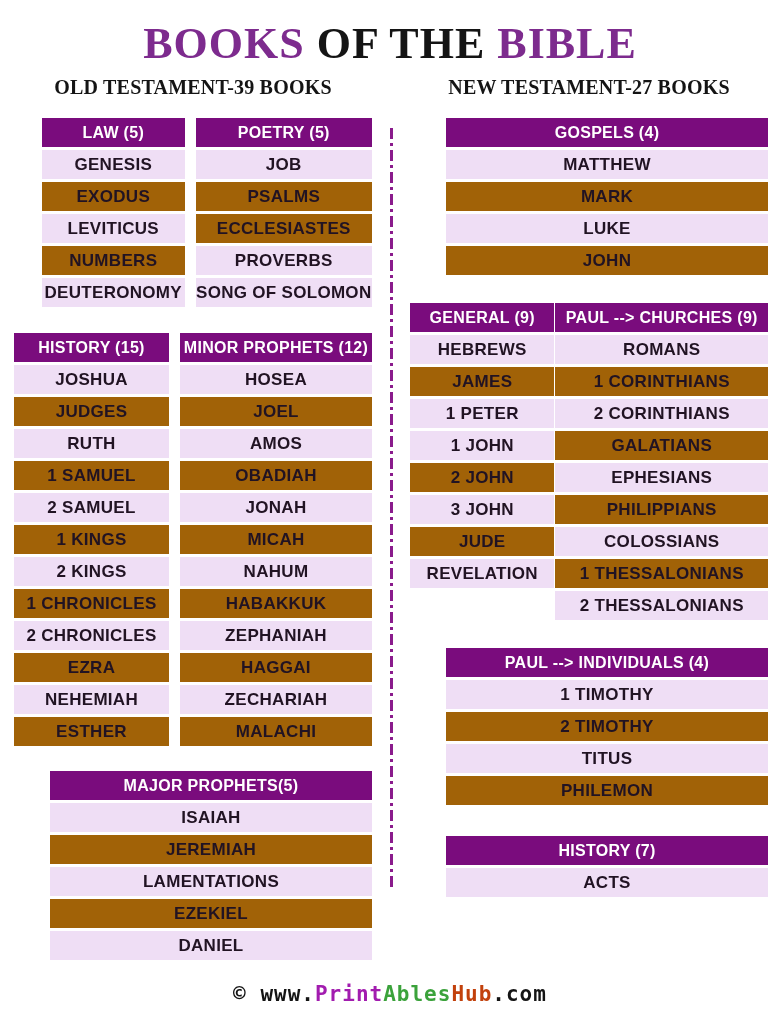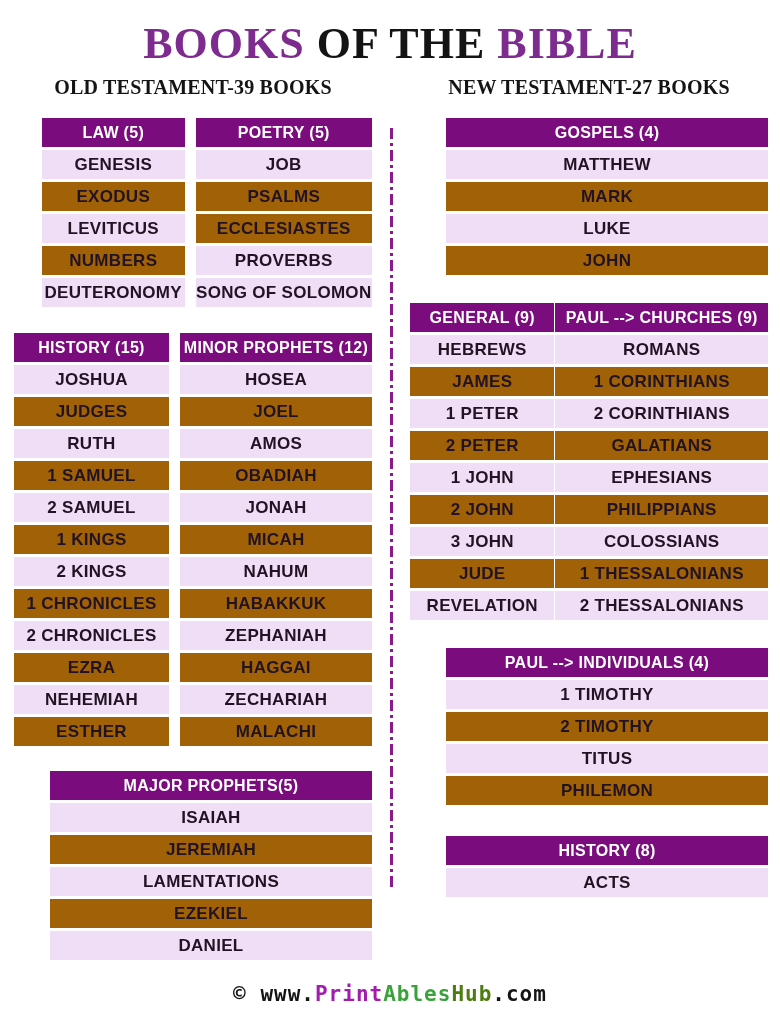--- a/index.html
+++ b/index.html
@@ -48,21 +48,21 @@
         font-weight:bold;font-size:17px;color:#211323;letter-spacing:0.3px;white-space:nowrap;}
   .trow.lav{background:#efdef5;}
   .trow.pink{background:#a16207;}
 
   
   .footer{position:absolute;top:982px;left:0;width:780px;text-align:center;
           font-family:"DejaVu Sans Mono",monospace;font-size:21px;font-weight:bold;
           letter-spacing:1px;color:#141414;}
   .fc-magenta{color:#a21caf;}
   .fc-green{color:#3ba23b;}
-  .fc-teal{color:#4d7c0f;}
+  .fc-teal{color:#c2410c;}
 </style>
 </head>
 <body>
 
 <div class="page">
 
   <h1 class="title"><span class="t-purple">BOOKS</span><span class="t-black"> OF THE </span><span class="t-purple">BIBLE</span></h1>
 
   <div class="subtitle left">OLD TESTAMENT-39 BOOKS</div>
   <div class="subtitle right">NEW TESTAMENT-27 BOOKS</div>
@@ -153,21 +153,20 @@
         </div>
     </section>
 
     <div class="table-pair mb28">
       <section class="table w155">
         <div class="thead">GENERAL (9)</div>
         <div>
             <div class="trow lav">HEBREWS</div>
             <div class="trow pink">JAMES</div>
             <div class="trow lav">1 PETER</div>
-            <div class="trow pink">2 PETER</div>
             <div class="trow lav">1 JOHN</div>
             <div class="trow pink">2 JOHN</div>
             <div class="trow lav">3 JOHN</div>
             <div class="trow pink">JUDE</div>
             <div class="trow lav">REVELATION</div>
           </div>
       </section>
       <section class="table w193">
         <div class="thead">PAUL --&gt; CHURCHES (9)</div>
         <div>
@@ -188,21 +187,21 @@
       <div class="thead">PAUL --&gt; INDIVIDUALS (4)</div>
       <div>
           <div class="trow lav">1 TIMOTHY</div>
           <div class="trow pink">2 TIMOTHY</div>
           <div class="trow lav">TITUS</div>
           <div class="trow pink">PHILEMON</div>
         </div>
     </section>
 
     <section class="table wfull">
-      <div class="thead">HISTORY (8)</div>
+      <div class="thead">HISTORY (7)</div>
       <div>
           <div class="trow lav">ACTS</div>
         </div>
     </section>
   </div>
 
   <div class="footer"><span>©</span><span> www.</span><span class="fc-magenta">Print</span><span class="fc-green">Ables</span><span class="fc-teal">Hub</span><span>.com</span></div>
 
 </div>
 

